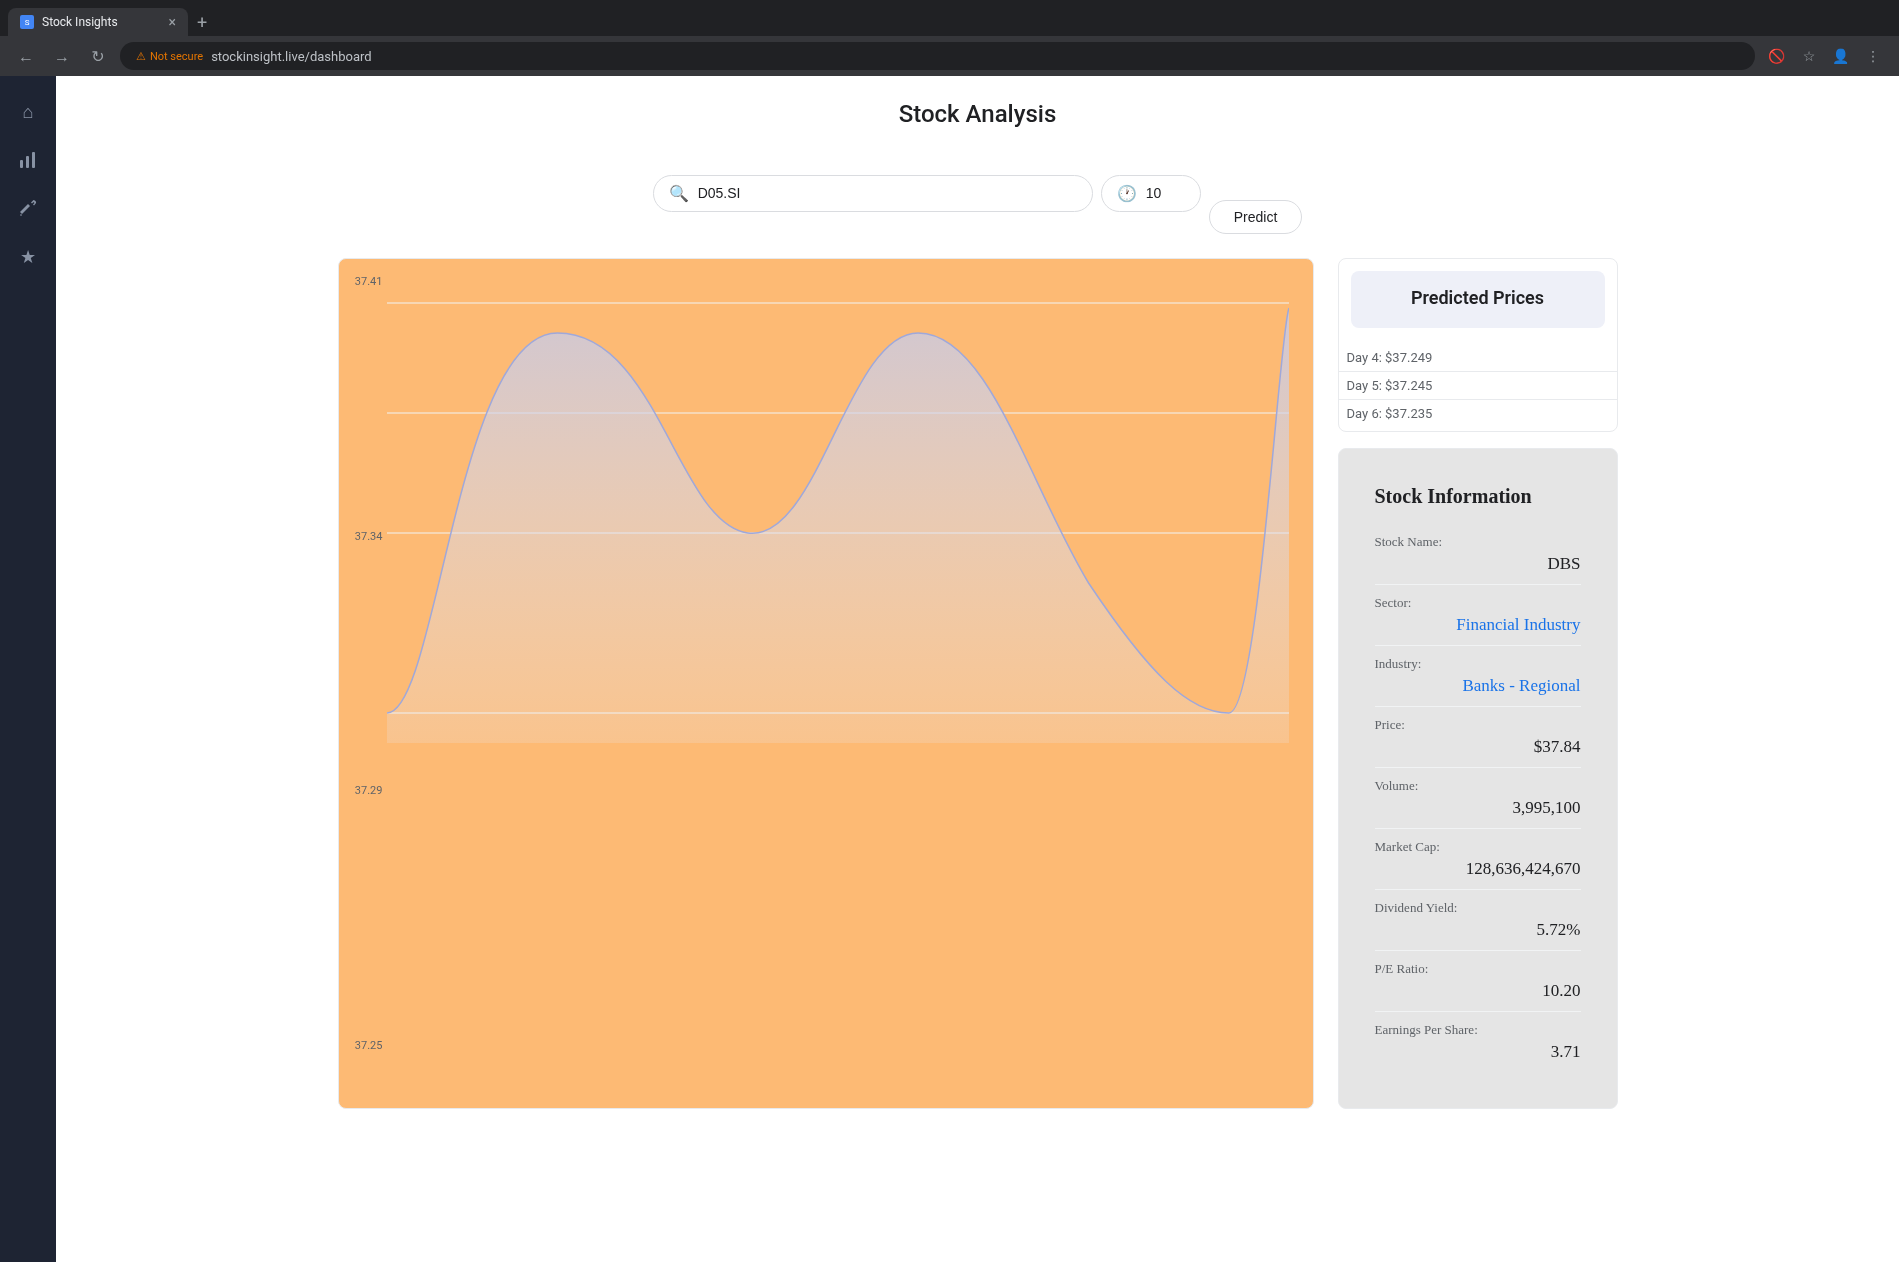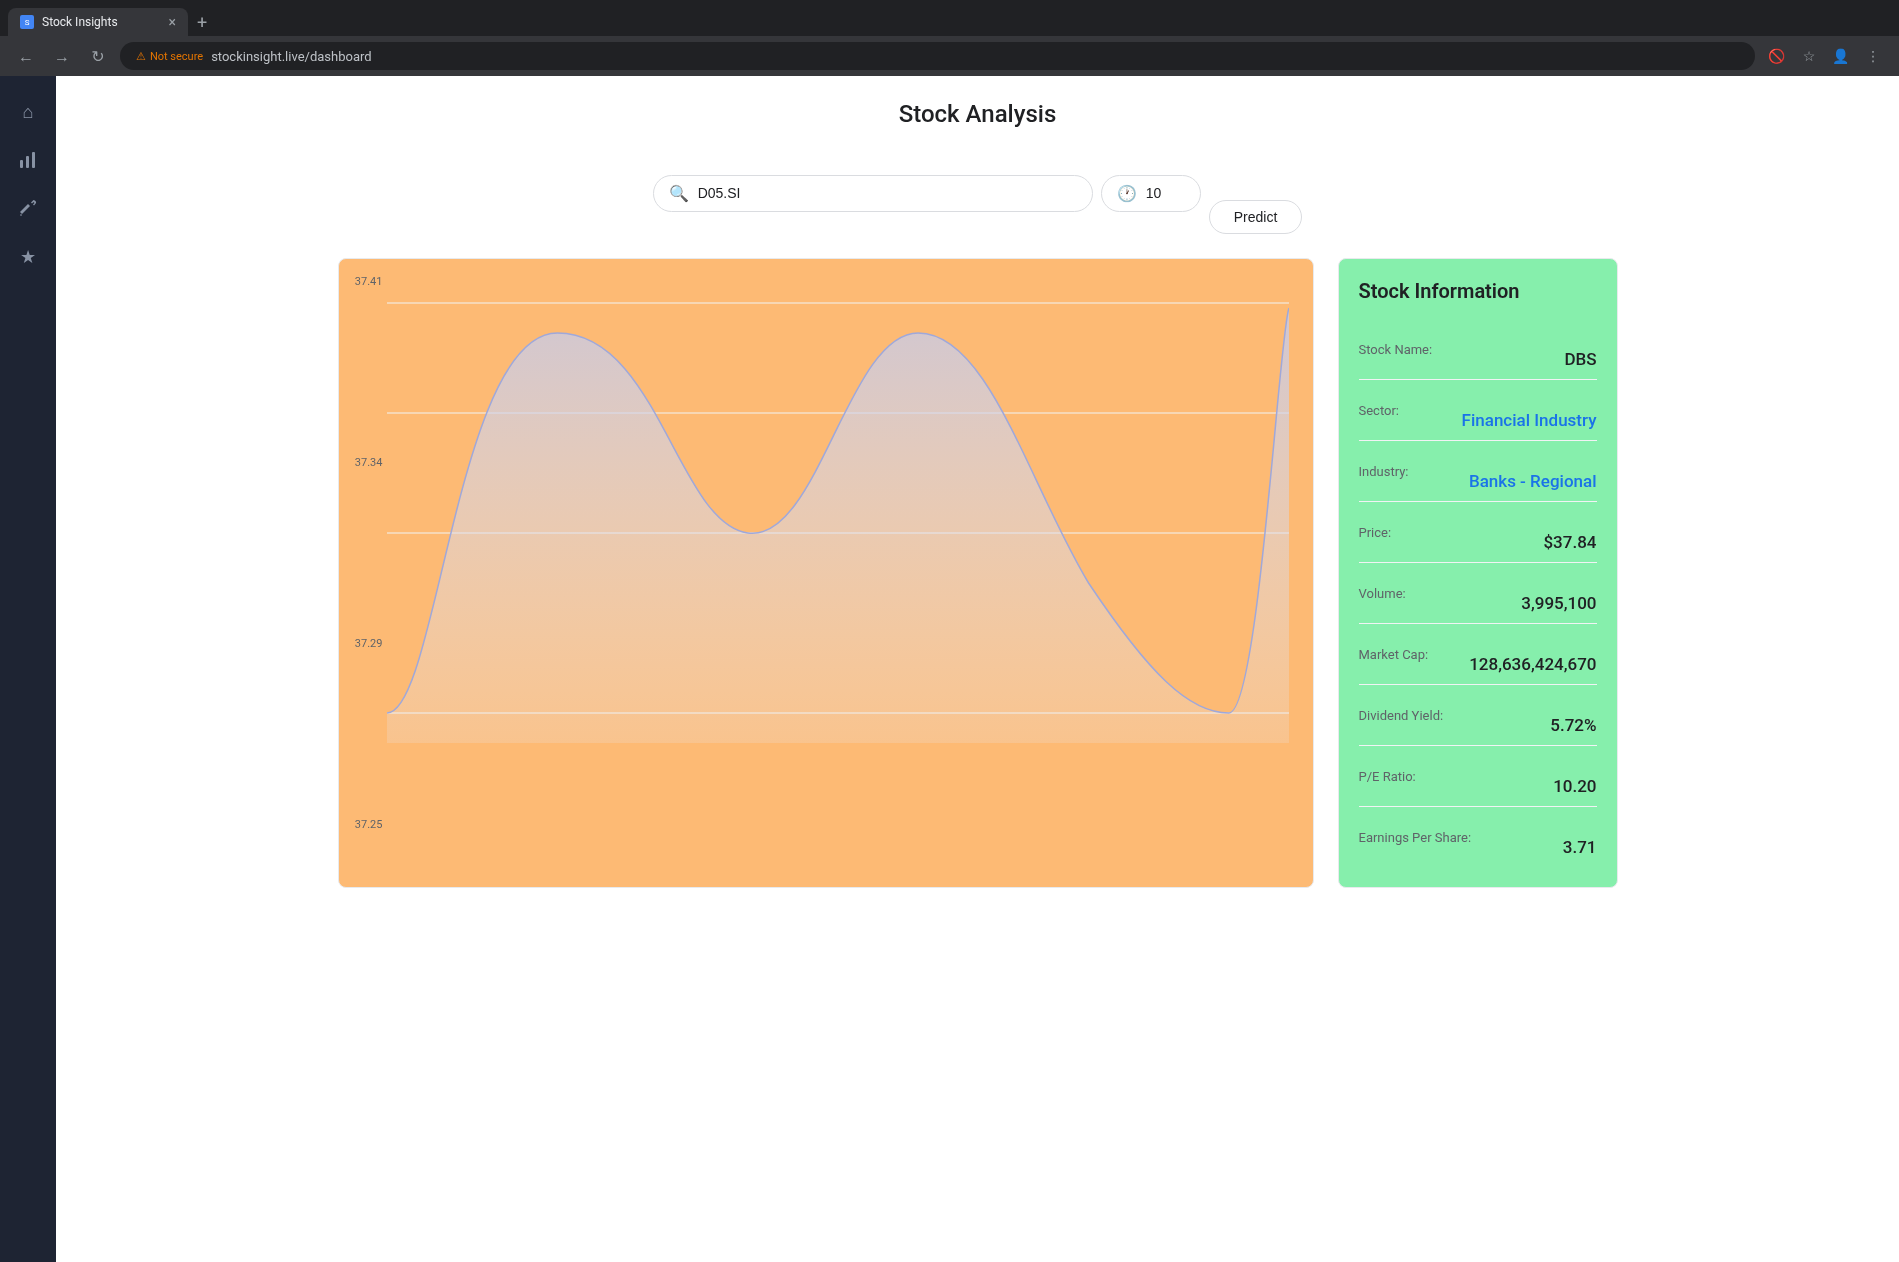--- a/index.html
+++ b/index.html
@@ -66,23 +66,23 @@
 
     
     .predicted-card { background: white; border: 1px solid #e8eaed; border-radius: 8px; overflow: hidden; }
     .predicted-card-inner { background: #eef0f8; border-radius: 8px; margin: 12px; padding: 16px; }
     .predicted-title { font-size: 18px; font-weight: 600; color: #202124; text-align: center; margin-bottom: 4px; }
     .predicted-list { padding: 4px 0; max-height: 120px; overflow-y: auto; }
     .predicted-item { font-size: 13px; color: #5f6368; padding: 6px 8px; border-bottom: 1px solid #e8eaed; }
     .predicted-item:last-child { border-bottom: none; }
 
     
-    .stock-info-card { background: #86efac; border: 1px solid #e8eaed; border-radius: 8px; padding: 20px; }
+    .stock-info-card { background: #e5e5e5; border: 1px solid #e8eaed; border-radius: 8px; padding: 36px; font-family: Liberation Serif, serif; }
     .stock-info-title { font-size: 20px; font-weight: 600; color: #202124; margin-bottom: 16px; }
-    .info-row { display: flex; justify-content: space-between; align-items: center; padding: 10px 0; border-bottom: 1px solid #f1f3f4; }
+    .info-row { display: flex; justify-content: space-between; align-items: flex-start; padding: 10px 0; border-bottom: 1px solid #f1f3f4; }
     .info-row:last-child { border-bottom: none; }
     .info-label { font-size: 13px; color: #5f6368; }
     .info-value { font-size: 17px; color: #202124; font-weight: 500; margin-top: 20px; }
     .info-value.blue { color: #1a73e8; }
   </style>
 </head>
 <body>
 
 <div class="browser-chrome">
   <div class="tab-bar">
@@ -192,20 +192,30 @@
             C 760,390 800,430 840,430
             C 870,430 890,50 900,25
           " fill="none" stroke="#9fa8da" stroke-width="1.5"></path>
         </svg>
 
         
       </div>
 
       <div class="right-panel">
 
+        <div class="predicted-card">
+          <div class="predicted-card-inner">
+            <div class="predicted-title">Predicted Prices</div>
+          </div>
+          <div class="predicted-list">
+            <div class="predicted-item">Day 4: $37.249</div>
+            <div class="predicted-item">Day 5: $37.245</div>
+            <div class="predicted-item">Day 6: $37.235</div>
+          </div>
+        </div>
 
         <div class="stock-info-card">
           <div class="stock-info-title">Stock Information</div>
 
           <div class="info-row">
             <span class="info-label">Stock Name:</span>
             <span class="info-value">DBS</span>
           </div>
           <div class="info-row">
             <span class="info-label">Sector:</span>

